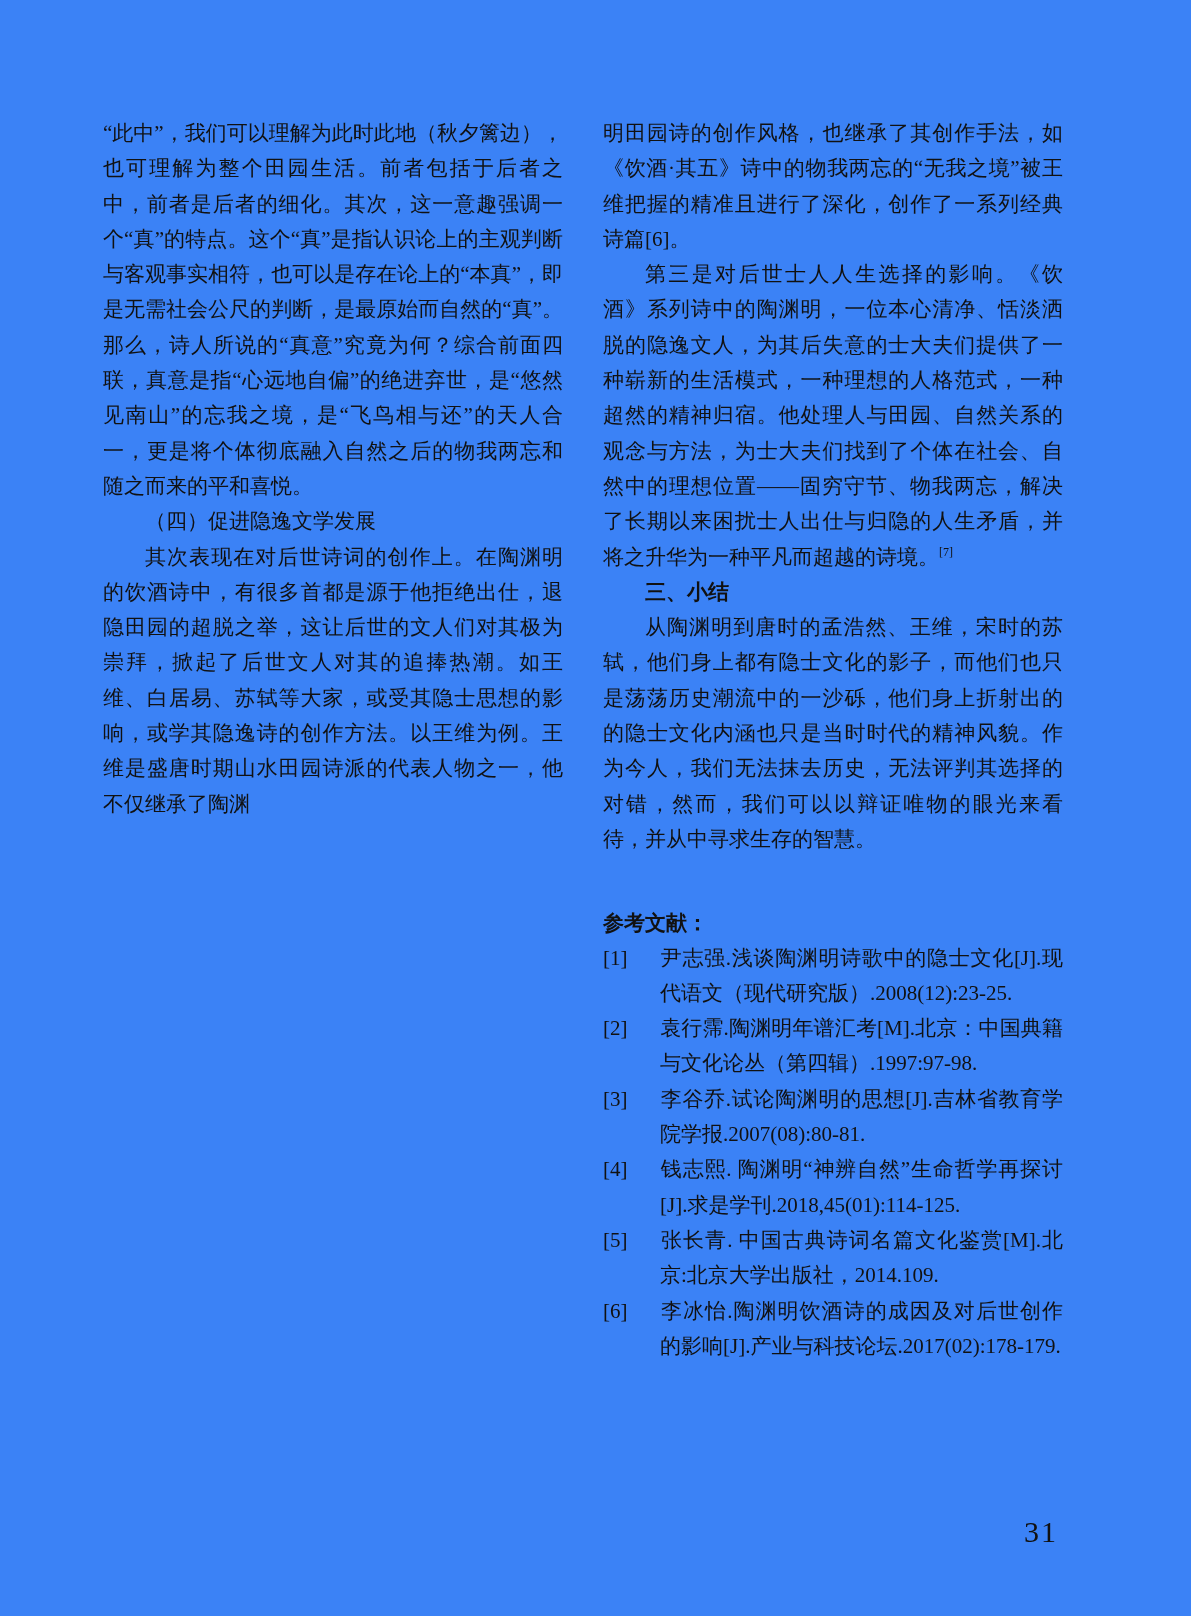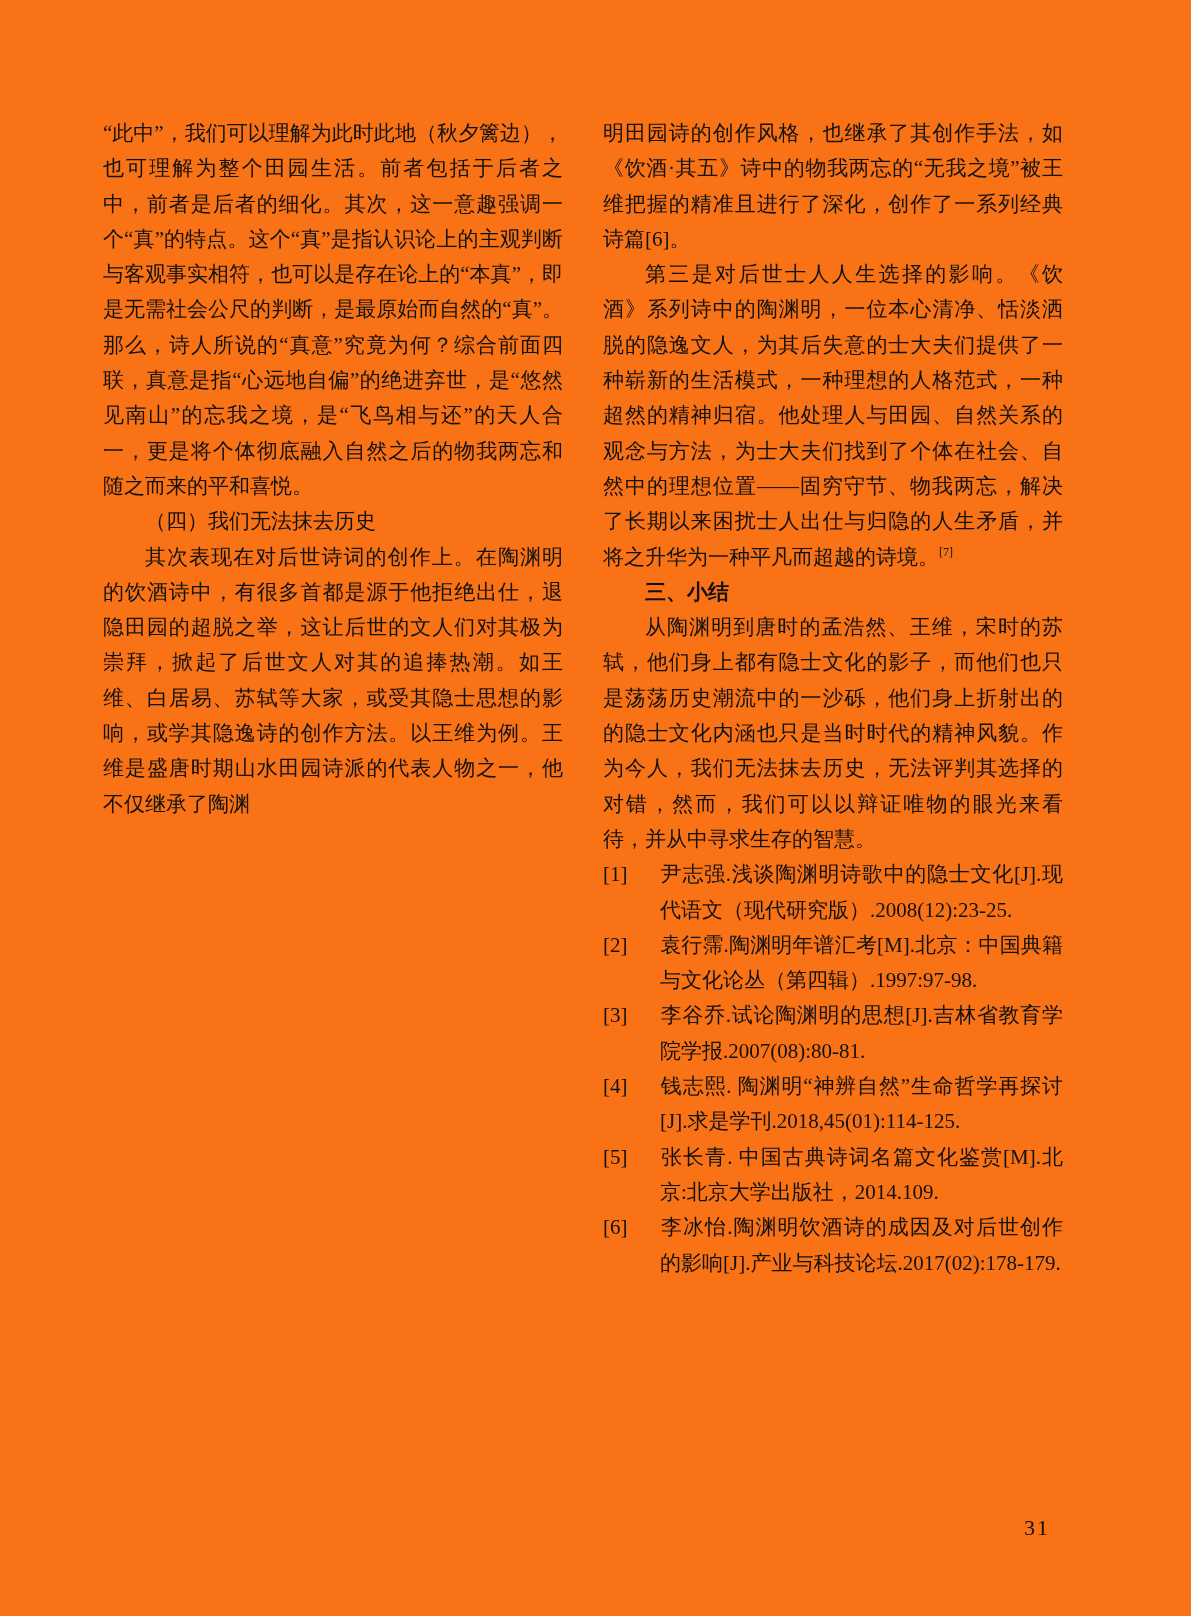--- a/index.html
+++ b/index.html
@@ -1,20 +1,20 @@
 <!DOCTYPE html>
 <html lang="zh"><head>
 <meta charset="utf-8">
 <style>
   html,body { margin:0; padding:0; background:#888; }
   .page {
     position:relative;
     width:1191px; height:1616px;
     margin:0 auto;
-    background:#f97316;
+    background:#3b82f6;
     font-family:"Liberation Serif","DejaVu Serif",serif;
     color:#111111;
     overflow:hidden;
   }
   .columns {
     position:absolute;
     left:103px; top:116px;
     display:flex;
     gap:40px;
   }
@@ -50,39 +50,40 @@
     text-indent:0;
   }
   sup.fn {
     font-size:12px;
     line-height:0;
     vertical-align:super;
   }
   .page-number {
     position:absolute;
     left:1024px; top:1515px;
-    font-size:22px;
+    font-size:30px;
     letter-spacing:2px;
   }
 </style>
 </head>
 <body>
 
 <div class="page">
   <div class="columns">
     <div class="col">
         <p class="body-first">“此中”，我们可以理解为此时此地（秋夕篱边），也可理解为整个田园生活。前者包括于后者之中，前者是后者的细化。其次，这一意趣强调一个“真”的特点。这个“真”是指认识论上的主观判断与客观事实相符，也可以是存在论上的“本真”，即是无需社会公尺的判断，是最原始而自然的“真”。那么，诗人所说的“真意”究竟为何？综合前面四联，真意是指“心远地自偏”的绝进弃世，是“悠然见南山”的忘我之境，是“飞鸟相与还”的天人合一，更是将个体彻底融入自然之后的物我两忘和随之而来的平和喜悦。</p>
-        <p class="body">（四）我们无法抹去历史</p>
+        <p class="body">（四）促进隐逸文学发展</p>
         <p class="body">其次表现在对后世诗词的创作上。在陶渊明的饮酒诗中，有很多首都是源于他拒绝出仕，退隐田园的超脱之举，这让后世的文人们对其极为崇拜，掀起了后世文人对其的追捧热潮。如王维、白居易、苏轼等大家，或受其隐士思想的影响，或学其隐逸诗的创作方法。以王维为例。王维是盛唐时期山水田园诗派的代表人物之一，他不仅继承了陶渊</p>
       </div>
     <div class="col">
         <p class="body-first">明田园诗的创作风格，也继承了其创作手法，如《饮酒·其五》诗中的物我两忘的“无我之境”被王维把握的精准且进行了深化，创作了一系列经典诗篇[6]。</p>
         <p class="body">第三是对后世士人人生选择的影响。《饮酒》系列诗中的陶渊明，一位本心清净、恬淡洒脱的隐逸文人，为其后失意的士大夫们提供了一种崭新的生活模式，一种理想的人格范式，一种超然的精神归宿。他处理人与田园、自然关系的观念与方法，为士大夫们找到了个体在社会、自然中的理想位置——固穷守节、物我两忘，解决了长期以来困扰士人出仕与归隐的人生矛盾，并将之升华为一种平凡而超越的诗境。<sup class="fn">[7]</sup></p>
         <p class="heading">三、小结</p>
         <p class="body">从陶渊明到唐时的孟浩然、王维，宋时的苏轼，他们身上都有隐士文化的影子，而他们也只是荡荡历史潮流中的一沙砾，他们身上折射出的的隐士文化内涵也只是当时时代的精神风貌。作为今人，我们无法抹去历史，无法评判其选择的对错，然而，我们可以以辩证唯物的眼光来看待，并从中寻求生存的智慧。</p>
+        <p class="refs-title">参考文献：</p>
         <p class="reference"><span class="ref-marker">[1]</span>尹志强.浅谈陶渊明诗歌中的隐士文化[J].现代语文（现代研究版）.2008(12):23-25.</p>
         <p class="reference"><span class="ref-marker">[2]</span>袁行霈.陶渊明年谱汇考[M].北京：中国典籍与文化论丛（第四辑）.1997:97-98.</p>
         <p class="reference"><span class="ref-marker">[3]</span>李谷乔.试论陶渊明的思想[J].吉林省教育学院学报.2007(08):80-81.</p>
         <p class="reference"><span class="ref-marker">[4]</span>钱志熙. 陶渊明“神辨自然”生命哲学再探讨[J].求是学刊.2018,45(01):114-125.</p>
         <p class="reference"><span class="ref-marker">[5]</span>张长青. 中国古典诗词名篇文化鉴赏[M].北京:北京大学出版社，2014.109.</p>
         <p class="reference"><span class="ref-marker">[6]</span>李冰怡.陶渊明饮酒诗的成因及对后世创作的影响[J].产业与科技论坛.2017(02):178-179.</p>
       </div>
   </div>
   <div class="page-number">31</div>
 </div>

